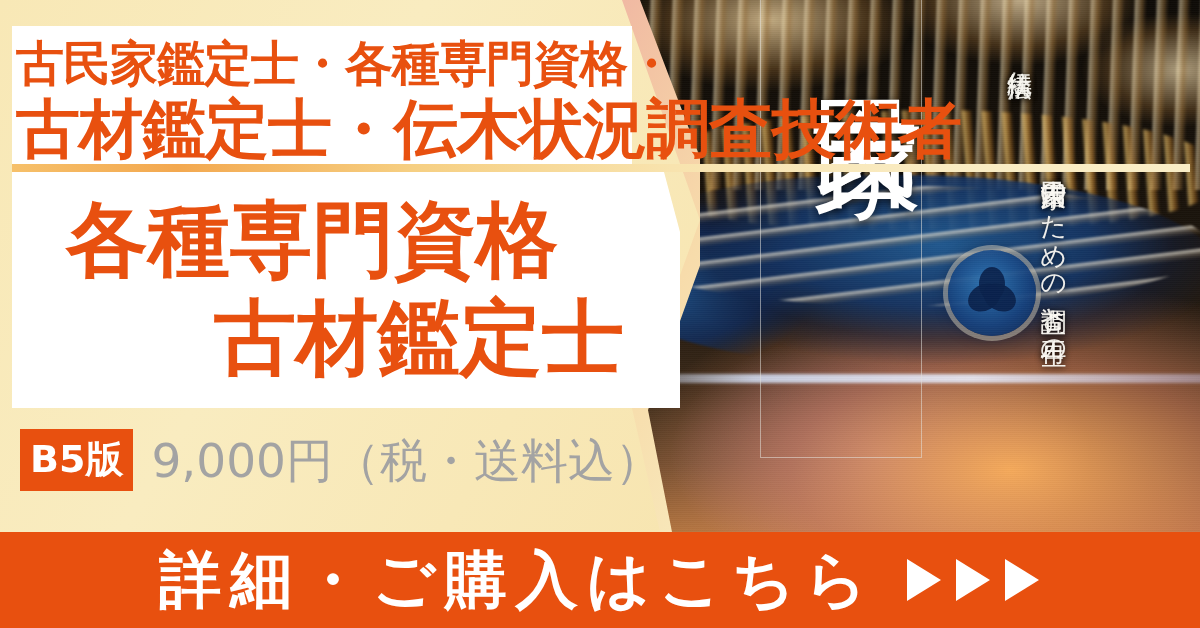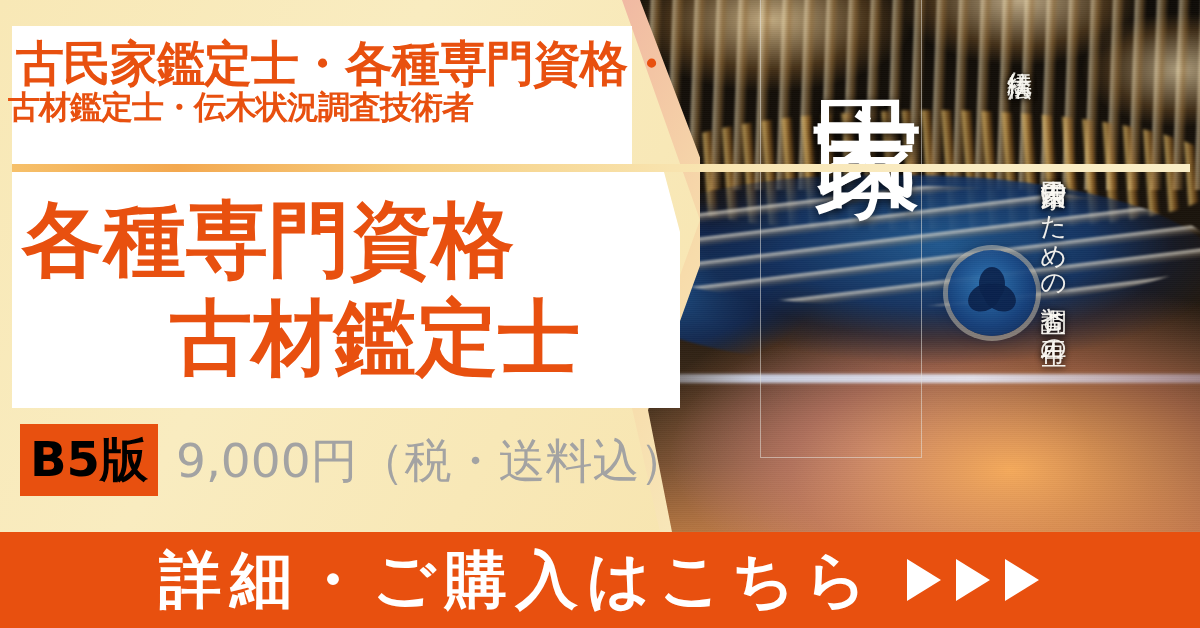--- a/index.html
+++ b/index.html
@@ -154,36 +154,36 @@
     background:linear-gradient(90deg,#f6c06a 0%, #f3a84f 14%, #f6cf82 34%, #f8e3ae 56%, #f9ebc2 78%, #f9edc6 100%);
   }
 
   
   .head-line {
     position:absolute; color:#e8500f;
     font-family:"DejaVu Sans","Liberation Sans",sans-serif;
     font-weight:700; white-space:nowrap;
   }
   .hl-1 { left:16px; top:32px;  font-size:48px; letter-spacing:-1px; }
-  .hl-2 { left:8px; top:86px;  font-size:32px; letter-spacing:-1px; }
+  .hl-2 { left:16px; top:86px;  font-size:64px; letter-spacing:-1px; }
 
   .big-line {
     position:absolute; color:#e8500f;
     font-family:"DejaVu Sans","Liberation Sans",sans-serif;
-    font-weight:700; white-space:nowrap;
+    font-weight:700; white-space:nowrap;margin-left:44px;
   }
   .bl-1 { left:22px;  top:186px; font-size:82px; letter-spacing:0px; }
   .bl-2 { left:170px; top:284px; font-size:82px; letter-spacing:0px; }
 
   
   .price-row { position:absolute; left:20px; top:430px; height:60px; display:flex; align-items:center; }
   .badge {
-    background:#e8500f; color:#000000;
-    font-family:"DejaVu Sans","Liberation Sans",sans-serif;
-    font-weight:700; font-size:48px; line-height:1;
+    background:#e8500f; color:#ffffff;
+    font-family:"DejaVu Sans","Liberation Sans",sans-serif;
+    font-weight:700; font-size:38px; line-height:1;
     padding:11px 10px 13px 10px; white-space:nowrap;
   }
   .price {
     margin-left:18px; color:#a3a3a3;
     font-family:"DejaVu Sans","Liberation Sans",sans-serif;
     font-weight:400; font-size:47px; line-height:1; white-space:nowrap;
   }
 
   
   .cta {

